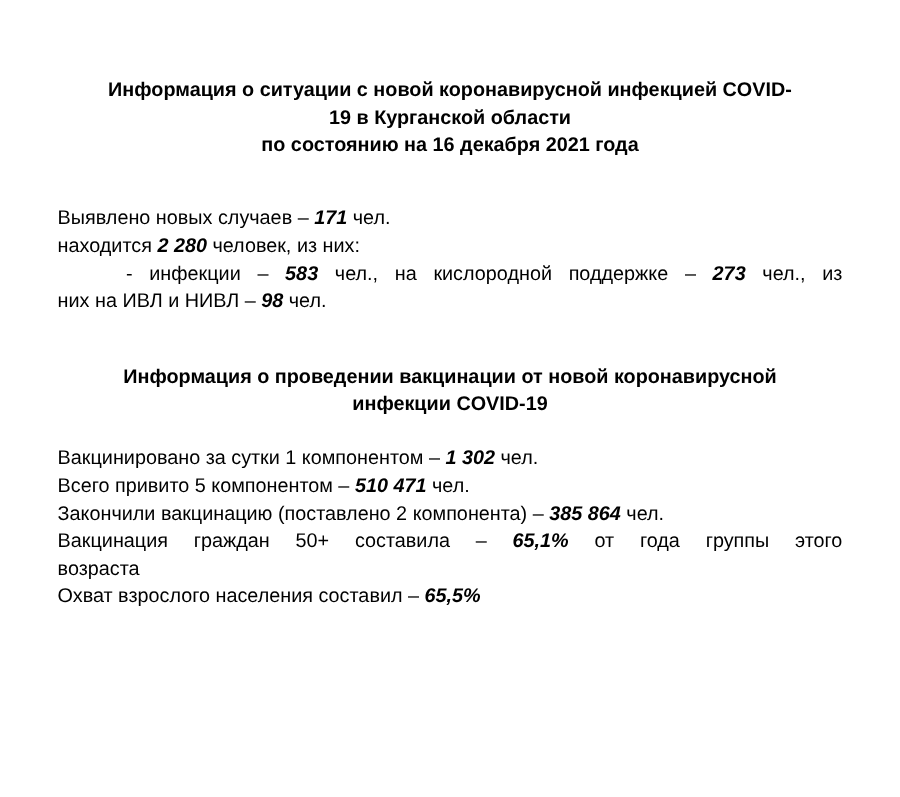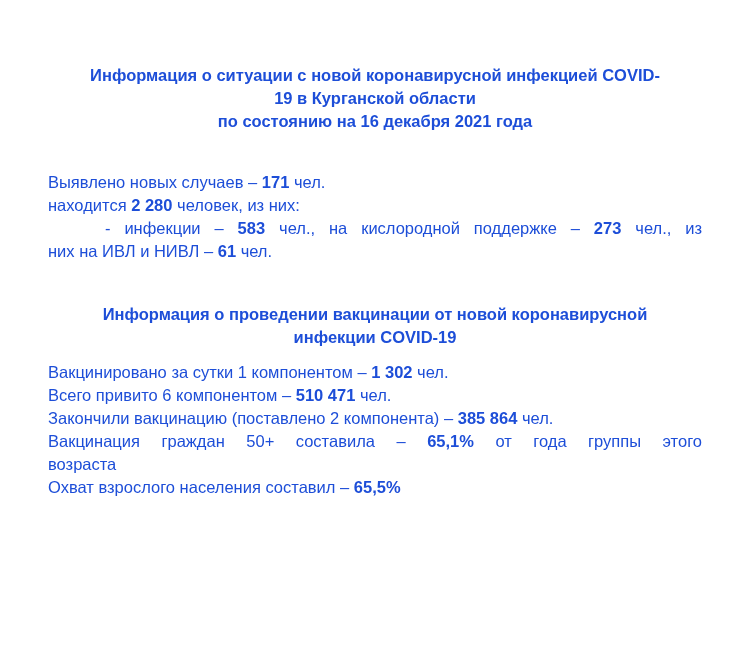--- a/index.html
+++ b/index.html
@@ -7,54 +7,55 @@
     padding: 0;
     background: #ffffff;
   }
   .page {
     position: relative;
     width: 750px;
     height: 664px;
     box-sizing: border-box;
     padding: 64px 48px 0 48px;
     background: #ffffff;
-    color: #1d4ed8;
+    color: #000000;
     font-family: "Liberation Sans", sans-serif;
     font-size: 16.5px;
     line-height: 23px;
     overflow: hidden;
   }
   .line {
     text-align: left;
   }
   .line.h {
     font-weight: bold;
     text-align: center;
   }
   .line.stretch {
     text-align: justify;
     text-align-last: justify;
     -moz-text-align-last: justify;
   }
   .b {
     font-weight: bold;
+    font-style: italic;
   }
 </style>
 </head>
 <body>
 
 <div class="page">
     <div class="line h"><span>Информация о ситуации с новой коронавирусной инфекцией COVID-</span></div>
     <div class="line h"><span>19 в Курганской области</span></div>
     <div class="line h"><span>по состоянию на 16 декабря 2021 года</span></div>
     <div class="line" style="margin-top: 38px;"><span>Выявлено новых случаев – </span><span class="b">171</span><span> чел.</span></div>
     <div class="line"><span>находится </span><span class="b">2 280</span><span> человек, из них:</span></div>
     <div class="line stretch" style="text-indent: 57px;"><span>- инфекции – </span><span class="b">583</span><span> чел., на кислородной поддержке – </span><span class="b">273</span><span> чел., из</span></div>
-    <div class="line"><span>них на ИВЛ и НИВЛ – </span><span class="b">61</span><span> чел.</span></div>
+    <div class="line"><span>них на ИВЛ и НИВЛ – </span><span class="b">98</span><span> чел.</span></div>
     <div class="line h" style="margin-top: 40px;"><span>Информация о проведении вакцинации от новой коронавирусной</span></div>
     <div class="line h"><span>инфекции COVID-19</span></div>
-    <div class="line" style="margin-top: 12px;"><span>Вакцинировано за сутки 1 компонентом – </span><span class="b">1 302</span><span> чел.</span></div>
-    <div class="line"><span>Всего привито 6 компонентом – </span><span class="b">510 471</span><span> чел.</span></div>
+    <div class="line" style="margin-top: 22px;"><span>Вакцинировано за сутки 1 компонентом – </span><span class="b">1 302</span><span> чел.</span></div>
+    <div class="line"><span>Всего привито 5 компонентом – </span><span class="b">510 471</span><span> чел.</span></div>
     <div class="line"><span>Закончили вакцинацию (поставлено 2 компонента) – </span><span class="b">385 864</span><span> чел.</span></div>
     <div class="line stretch"><span>Вакцинация граждан 50+ составила – </span><span class="b">65,1%</span><span> от года группы этого</span></div>
     <div class="line"><span>возраста</span></div>
     <div class="line"><span>Охват взрослого населения составил – </span><span class="b">65,5%</span></div>
   </div>
 
 </body></html>

